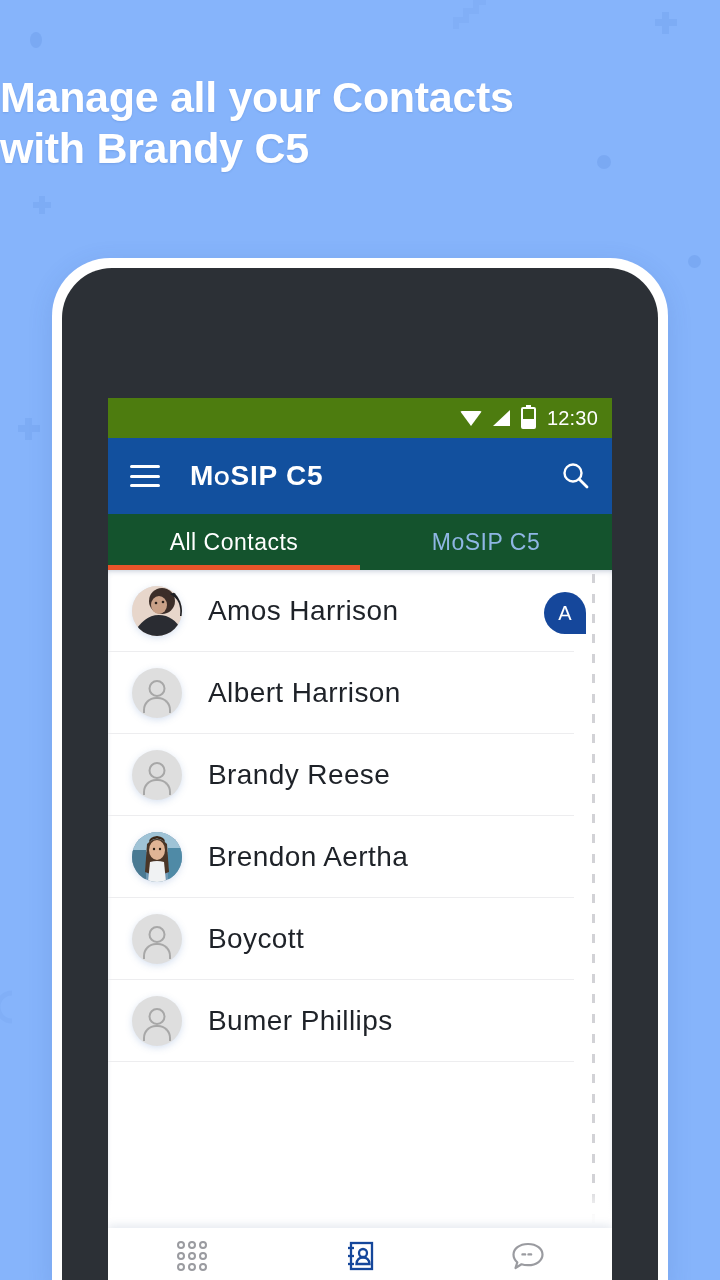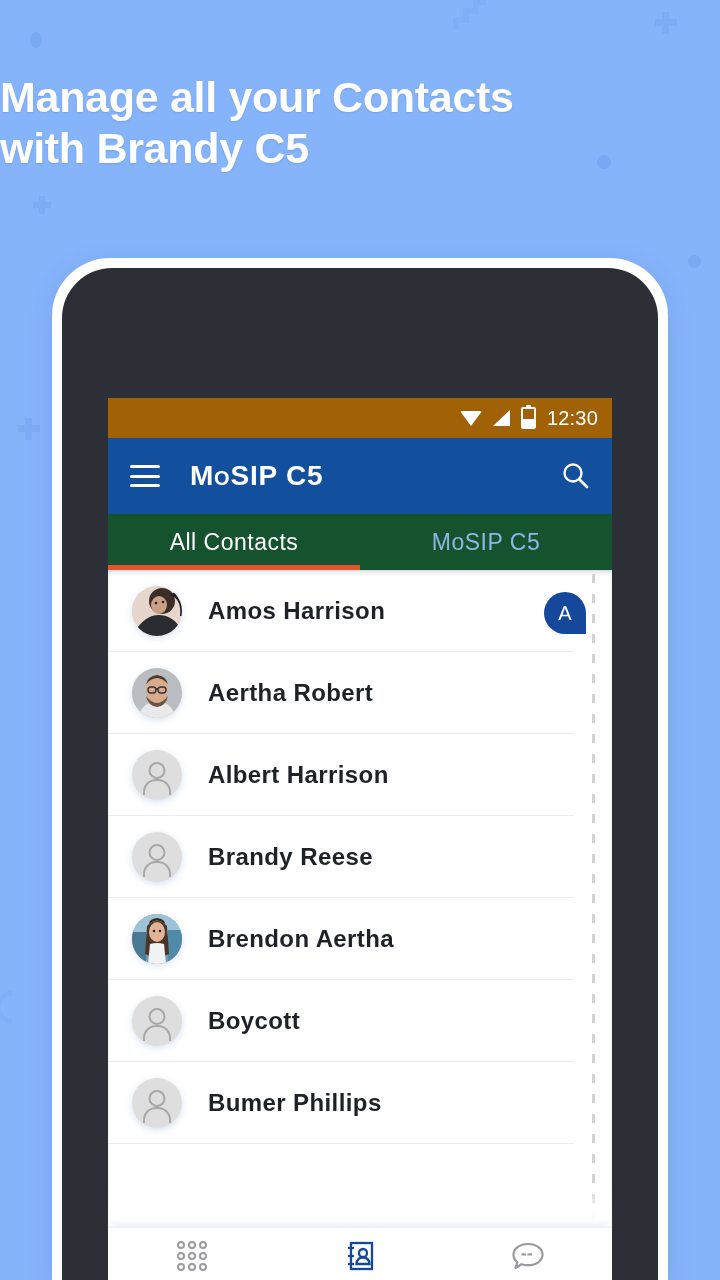--- a/index.html
+++ b/index.html
@@ -75,21 +75,21 @@
     position: absolute;
     left: 108px; top: 398px;
     width: 504px; height: 890px;
     background: #ffffff;
     overflow: hidden;
   }
 
   
   .statusbar {
     height: 40px;
-    background: #a16207;
+    background: #4d7c0f;
     display: flex;
     align-items: center;
     justify-content: flex-end;
     padding-right: 14px;
     gap: 11px;
     color: #ffffff;
   }
   .sb-time {
     font-size: 20px;
     font-weight: 400;
@@ -225,24 +225,24 @@
     border: 2px solid #a7a7a7;
     border-bottom: none;
     border-radius: 13px 13px 0 0;
   }
   .avatar .photo {
     position: absolute;
     inset: 0;
   }
   .row-name {
     margin-left: 26px;
-    font-size: 24px;
+    font-size: 28px;
     color: #1e2228;
     letter-spacing: .4px;
-    font-weight: 700;
+    font-weight: 400;
   }
 
   
   .alpha-track {
     position: absolute;
     right: 17px; top: 4px; bottom: 0;
     width: 3px;
     background: repeating-linear-gradient(
       to bottom, #d2d2d6 0 9px, transparent 9px 20px);
   }
@@ -381,35 +381,20 @@
           <ellipse cx="27" cy="19" rx="8" ry="9" fill="#c9a188"></ellipse>
           <path d="M0 50 Q14 24 34 30 Q48 35 50 50 Z" fill="#2a2c32"></path>
           <path d="M38 8 Q50 14 48 30 L50 30 L50 4 Z" fill="#1d1f24"></path>
           <circle cx="24" cy="17" r="1.3" fill="#2a211c"></circle>
           <circle cx="31" cy="16" r="1.3" fill="#2a211c"></circle>
         </svg>
       </div>
       <div class="row-name">Amos Harrison</div>
     </div>
 
-    <div class="row">
-      <div class="avatar">
-        <svg class="photo" viewBox="0 0 50 50" preserveAspectRatio="xMidYMid slice">
-          <rect width="50" height="50" fill="#b9bcc0"></rect>
-          <path d="M6 50 Q10 34 25 33 Q40 34 44 50 Z" fill="#e8e9ea"></path>
-          <ellipse cx="25" cy="22" rx="11" ry="13" fill="#d8ab8d"></ellipse>
-          <path d="M14 16 Q25 4 36 16 Q34 8 25 7 Q16 8 14 16 Z" fill="#4e3b2c"></path>
-          <path d="M14 28 Q25 42 36 28 Q34 38 25 39 Q16 38 14 28 Z" fill="#6b5542"></path>
-          <rect x="16" y="19" width="8" height="6" rx="3" fill="none" stroke="#34363a" stroke-width="1.4"></rect>
-          <rect x="26" y="19" width="8" height="6" rx="3" fill="none" stroke="#34363a" stroke-width="1.4"></rect>
-          <line x1="24" y1="21" x2="26" y2="21" stroke="#34363a" stroke-width="1.4"></line>
-        </svg>
-      </div>
-      <div class="row-name">Aertha Robert</div>
-    </div>
 
 
     <div class="row">
       <div class="avatar ph"></div>
       <div class="row-name">Albert Harrison</div>
     </div>
 
     <div class="row">
       <div class="avatar ph"></div>
       <div class="row-name">Brandy Reese</div>

